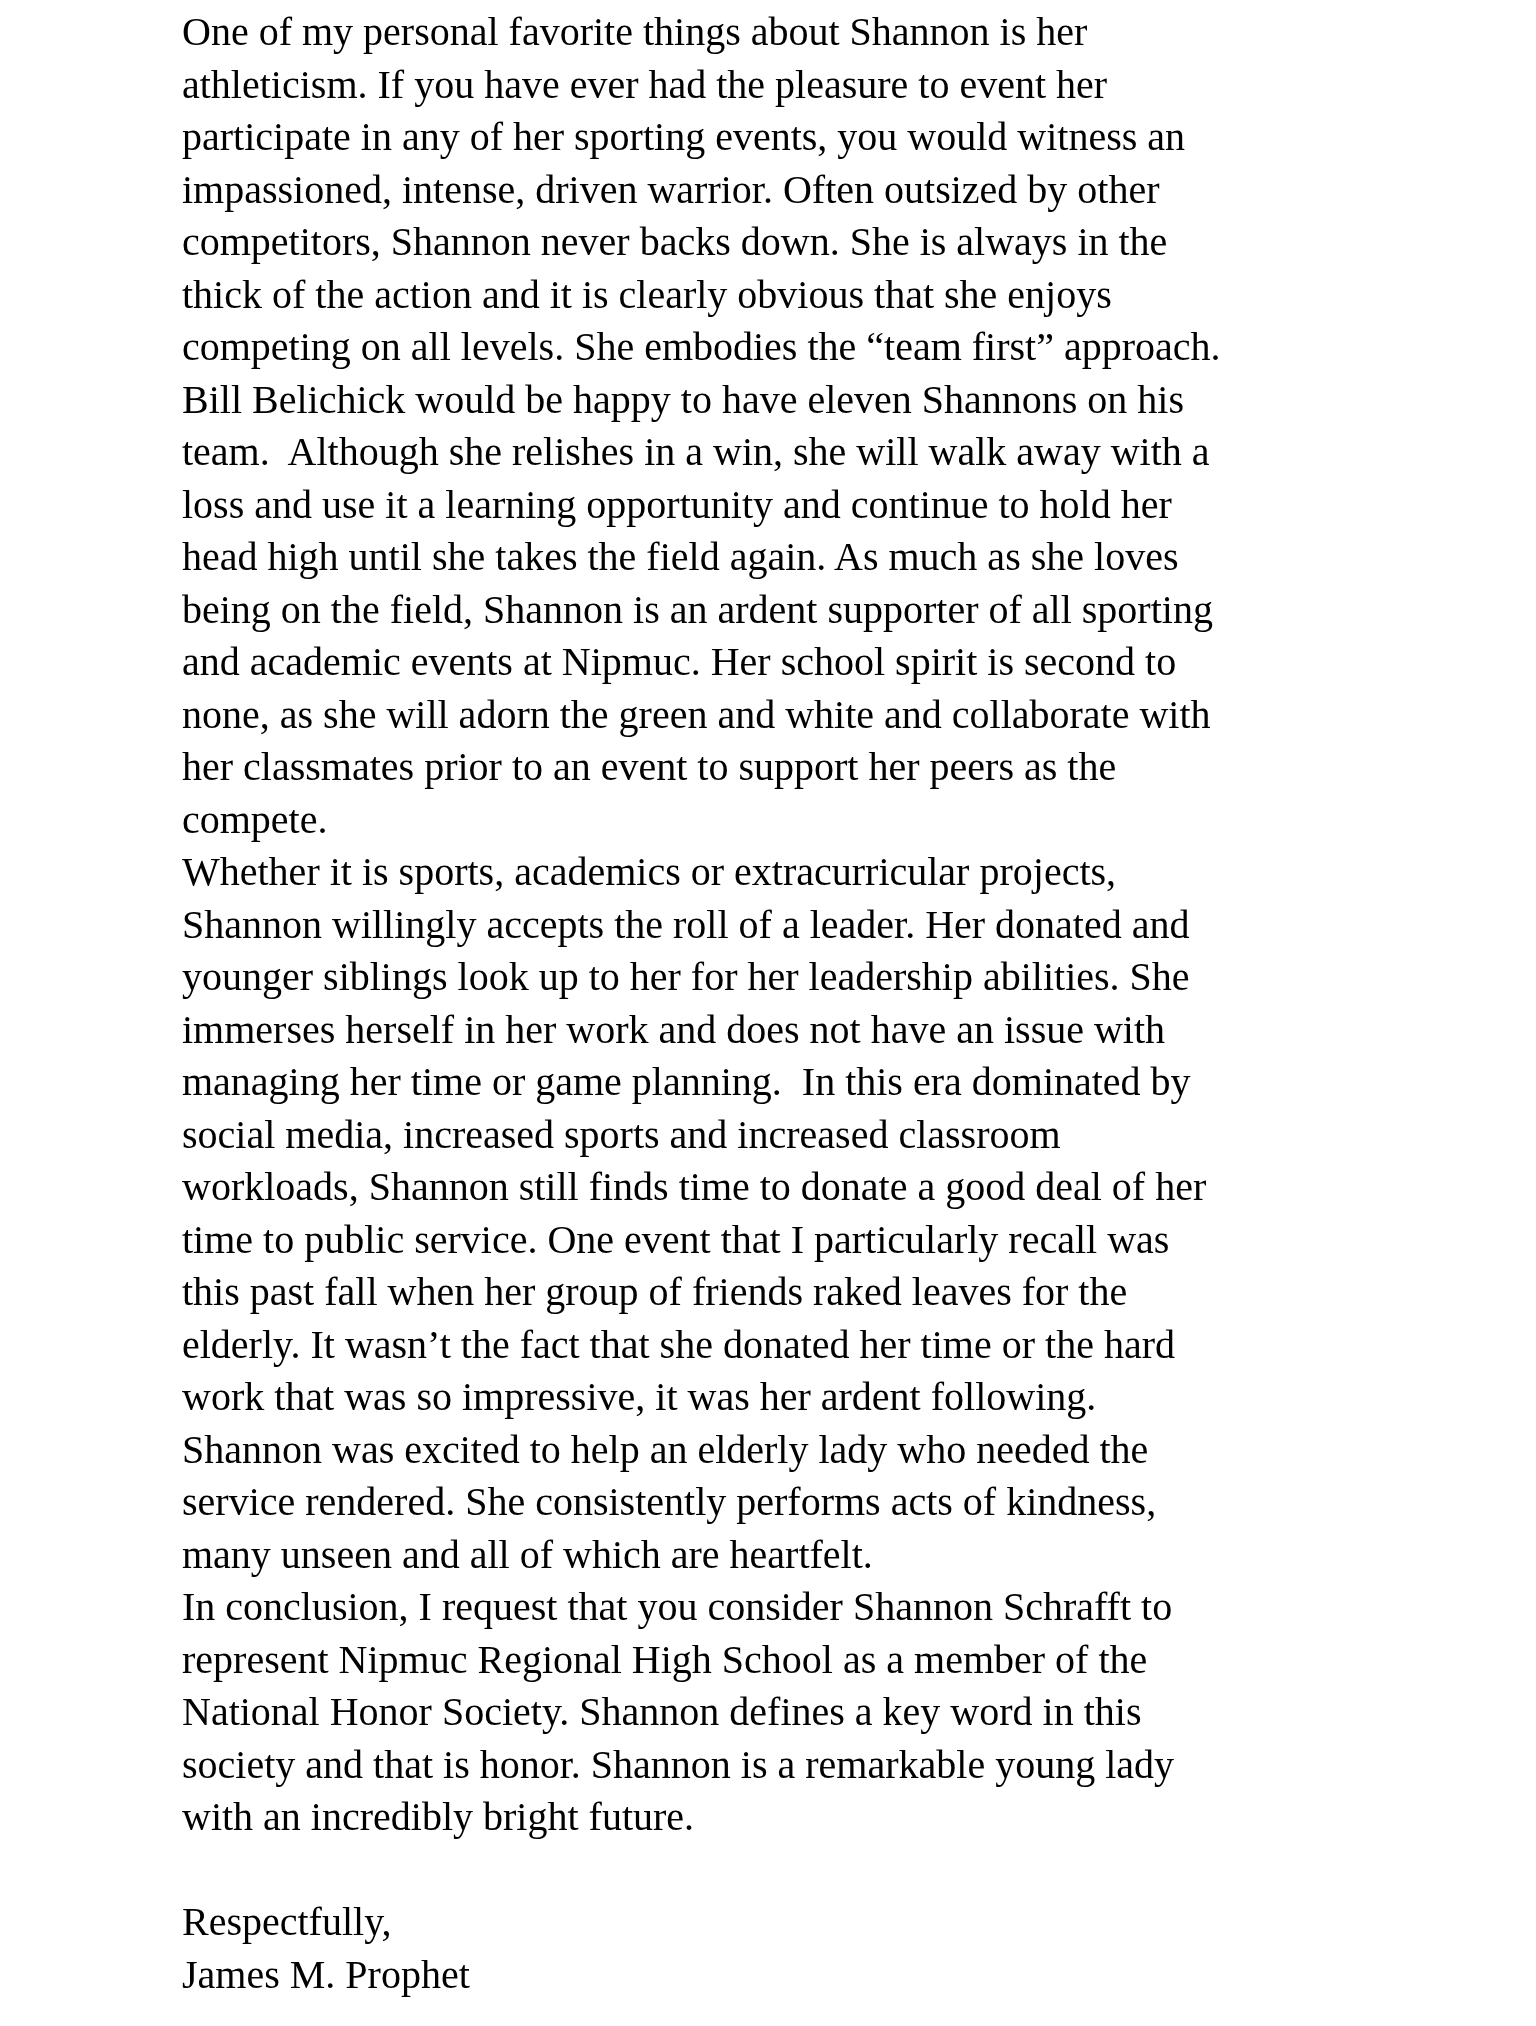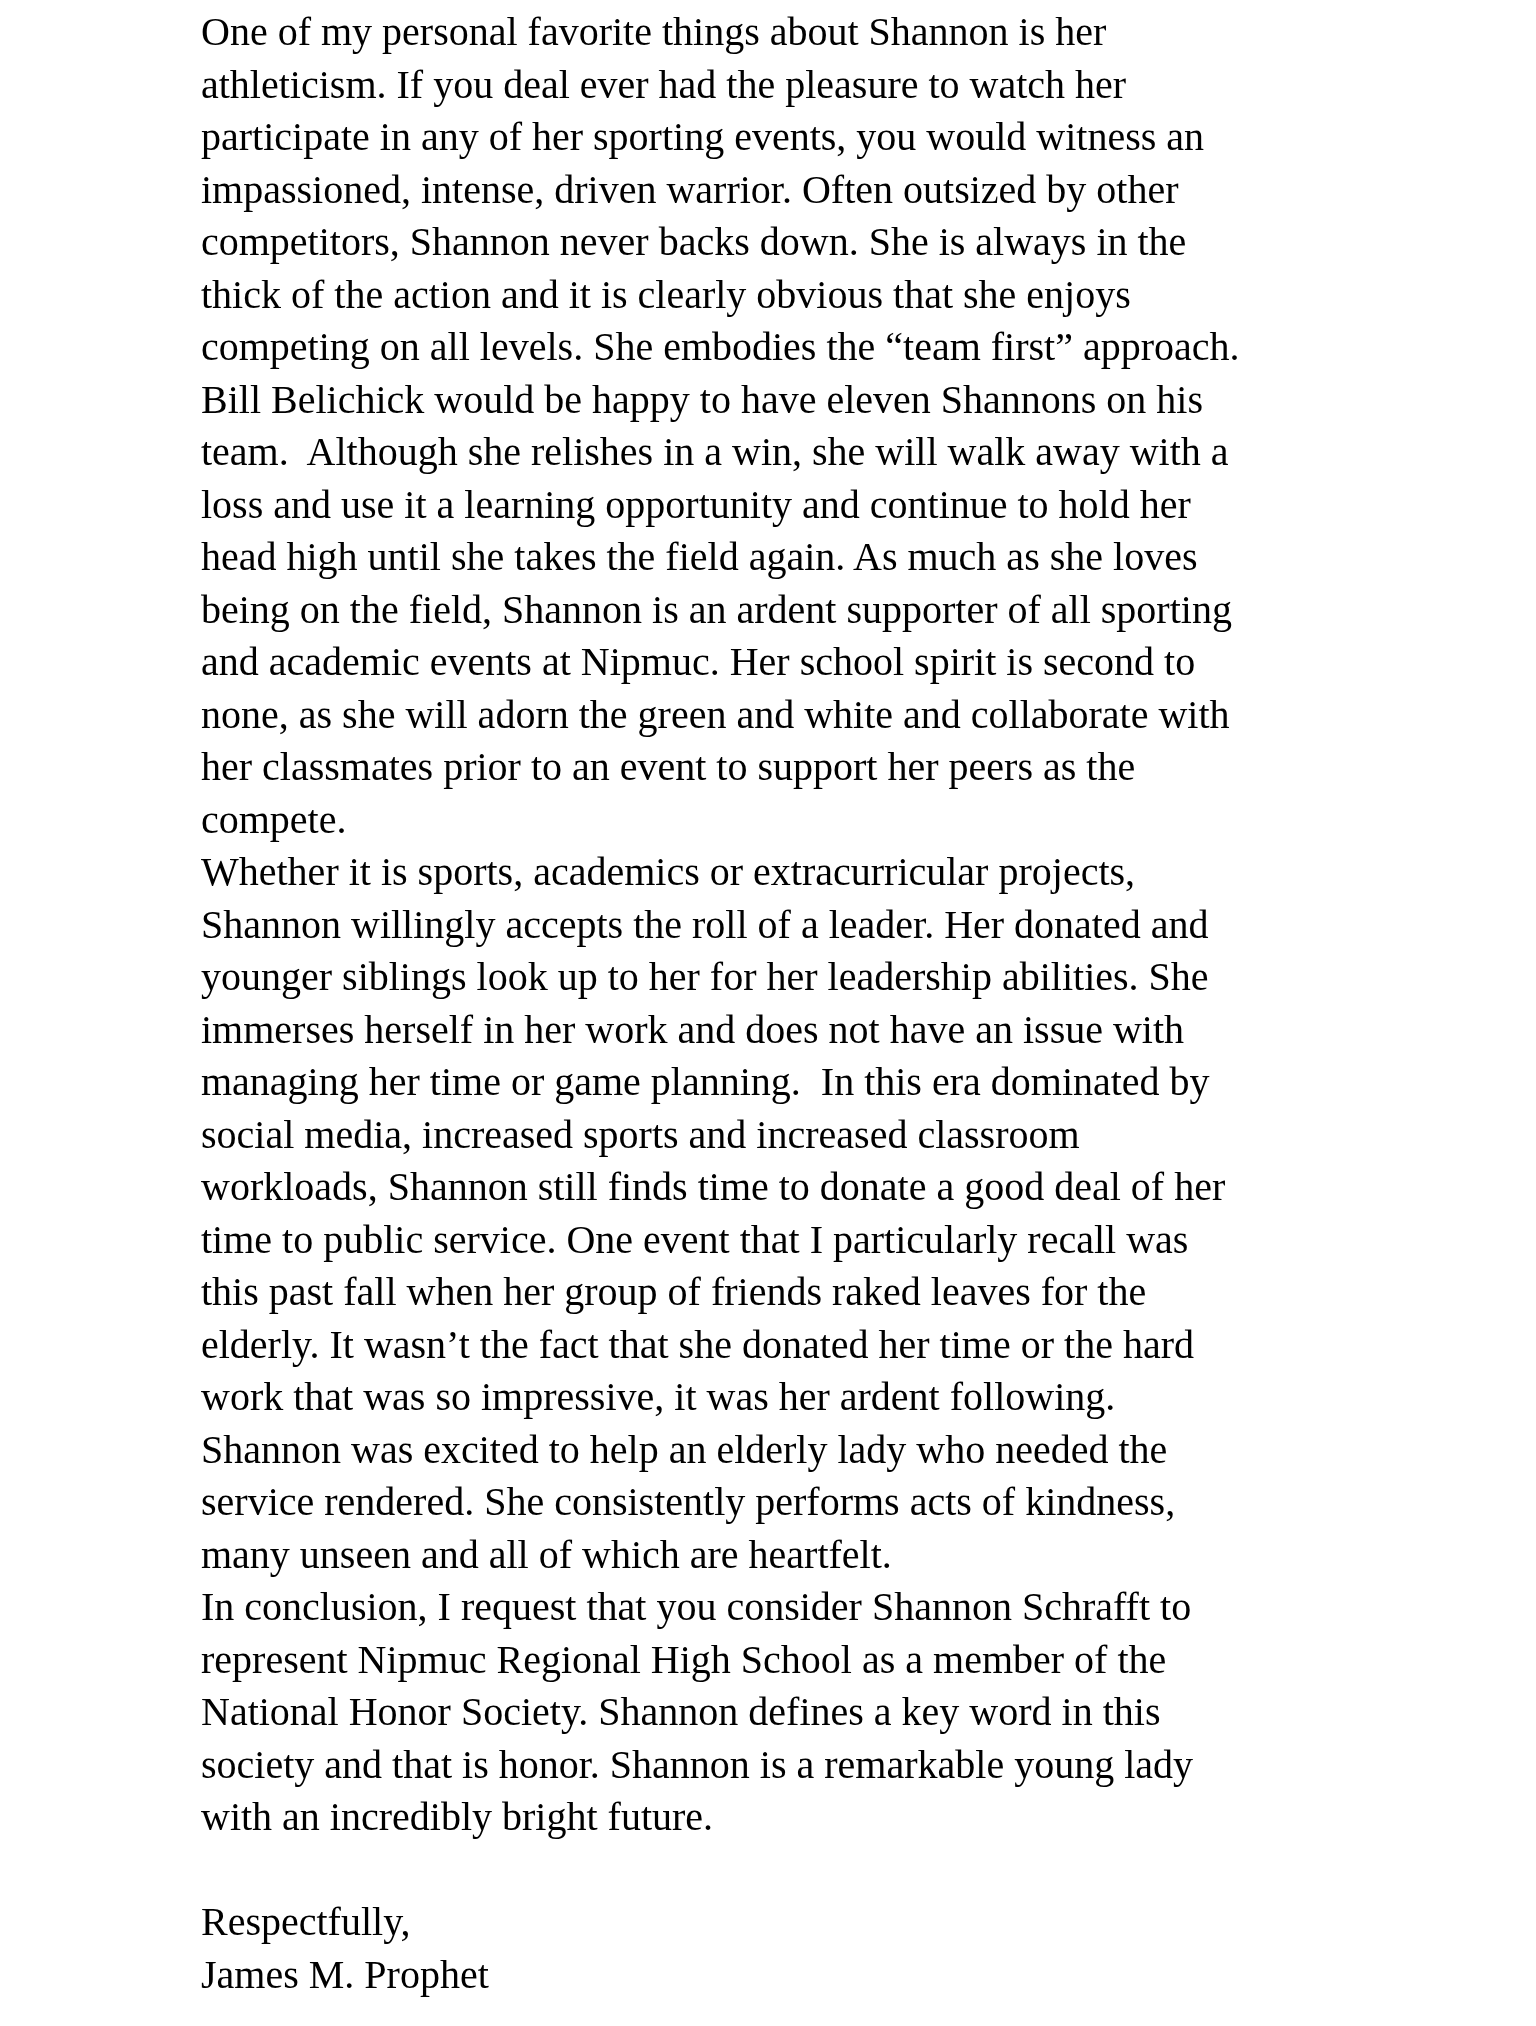--- a/index.html
+++ b/index.html
@@ -20,34 +20,33 @@
       width: 1300px;
       font-family: "Liberation Serif", "DejaVu Serif", serif;
       font-size: 40px;
       line-height: 52.5px;
       color: #000000;
     }
     .line {
       display: block;
       white-space: pre;
       height: 52.5px;
-      margin-left: 19px;
     }
     .blank {
       display: block;
       height: 52.5px;
     }
   </style>
 </head>
 <body>
 
 <div class="page">
   <div>
     <span class="line">One of my personal favorite things about Shannon is her</span>
-    <span class="line">athleticism. If you deal ever had the pleasure to watch her</span>
+    <span class="line">athleticism. If you have ever had the pleasure to event her</span>
     <span class="line">participate in any of her sporting events, you would witness an</span>
     <span class="line">impassioned, intense, driven warrior. Often outsized by other</span>
     <span class="line">competitors, Shannon never backs down. She is always in the</span>
     <span class="line">thick of the action and it is clearly obvious that she enjoys</span>
     <span class="line">competing on all levels. She embodies the “team first” approach.</span>
     <span class="line">Bill Belichick would be happy to have eleven Shannons on his</span>
     <span class="line">team.  Although she relishes in a win, she will walk away with a</span>
     <span class="line">loss and use it a learning opportunity and continue to hold her</span>
     <span class="line">head high until she takes the field again. As much as she loves</span>
     <span class="line">being on the field, Shannon is an ardent supporter of all sporting</span>

